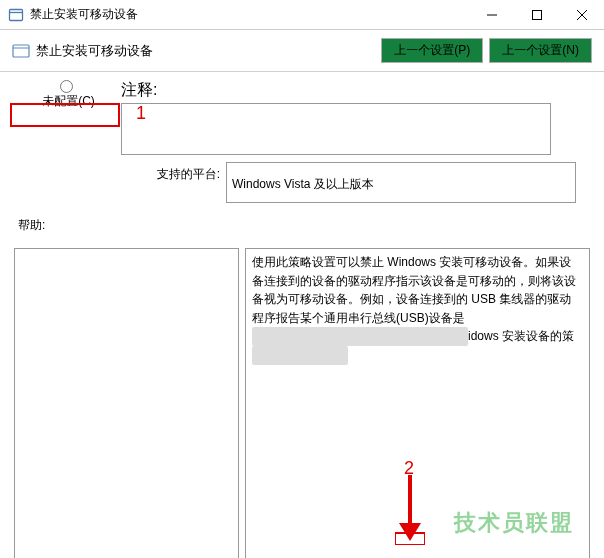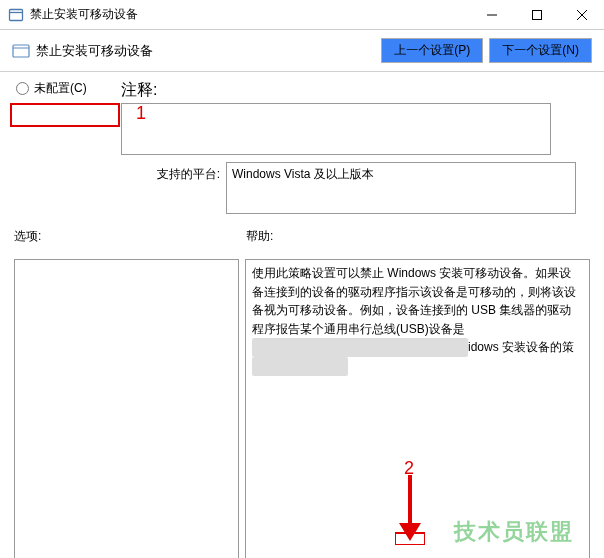--- a/index.html
+++ b/index.html
@@ -7,54 +7,54 @@
 
 .titlebar { height: 30px; display: flex; align-items: center; border-bottom: 1px solid #ccc; }
 .titlebar .icon { width: 16px; height: 16px; margin: 0 6px 0 8px; display: inline-flex; align-items: center; justify-content: center; }
 .titlebar .title { flex: 1; font-size: 12px; }
 .winbtns { display: flex; height: 100%; }
 .winbtn { width: 45px; height: 100%; display: flex; align-items: center; justify-content: center; font-size: 10px; color: #333; }
 
 .header { padding: 8px 12px; display: flex; align-items: center; border-bottom: 1px solid #d0d0d0; }
 .header .icon { width: 18px; height: 18px; margin-right: 6px; }
 .header .htitle { flex: 1; font-size: 13px; }
-.header button { margin-left: 6px; padding: 3px 12px; font-size: 12px; border: 1px solid #adadad; background: #3b82f6; }
+.header button { margin-left: 6px; padding: 3px 12px; font-size: 12px; border: 1px solid #adadad; background: #15803d; }
 
 .radiorow { padding: 8px 0 8px 16px; display: flex; align-items: flex-start; position: relative; }
 .radios { width: 105px; }
-.radio { display: flex; align-items: center; margin-bottom: 10px; font-size: 12px; }
+.radio { display: flex; align-items: center; margin-bottom: 10px; font-size: 12px; flex-direction: column; }
 .radio input { margin-right: 5px; }
 .rside { flex: 1; padding-right: 14px; }
 .commentlbl { font-size: 16px; margin-bottom: 2px; display: inline-block; }
 .commentbox { width: 430px; height: 52px; border: 1px solid #999; background: #fff; resize: none; font-family: inherit; font-size: 12px; padding: 2px; }
 
 .hl { position: absolute; border: 2px solid #e00000; pointer-events: none; }
 .hl1 { left: 10px; top: 103px; width: 110px; height: 24px; }
 .redlabel { position: absolute; color: #e00000; font-size: 18px; font-family: Arial; }
 .r1 { left: 136px; top: 103px; }
 .r2 { left: 404px; top: 458px; }
 
 .platrow { display: flex; align-items: flex-start; margin-top: 4px; }
 .platlbl { width: 105px; text-align: right; padding-right: 6px; padding-top: 4px; font-size: 12px; }
-.platbox { flex: 1; height: 52px; border: 1px solid #999; padding: 3px 5px; font-size: 12px; margin-right: 14px; }
+.platbox { flex: 1; height: 41px; border: 1px solid #999; padding: 13px 5px; font-size: 12px; margin-right: 14px; }
 
 .midlbls { display: flex; padding: 6px 14px 2px 14px; }
 .midlbls .l { width: 228px; }
 .midlbls .r { flex: 1; padding-left: 4px; }
 
 .panels { display: flex; padding: 12px 14px; }
 .pane { border: 1px solid #999; height: 316px; overflow: hidden; font-size: 12px; line-height: 1.55; padding: 4px 6px; }
 .pane.left { width: 225px; margin-right: 6px; }
 .pane.right { flex: 1; }
 
 .smudge { display: inline-block; background: #ddd; color: #ddd; border-radius: 2px; }
 
 .arrow { position: absolute; left: 395px; top: 475px; pointer-events: none; }
 
-.watermark { position: absolute; right: 30px; bottom: 11px; opacity: 0.55; font-size: 22px; font-weight: bold; color: #3cb44b; text-shadow: 1px 1px 0 #fff, -1px -1px 0 #fff; letter-spacing: 2px; }
+.watermark { position: absolute; right: 30px; bottom: 20px; opacity: 0.55; font-size: 22px; font-weight: bold; color: #3cb44b; text-shadow: 1px 1px 0 #fff, -1px -1px 0 #fff; letter-spacing: 2px; }
 .watermark .sub { display: block; font-size: 11px; color: #888; text-align: right; letter-spacing: 1px; }
 
 svg.window-icon { stroke: #4a7ab0; }
 </style>
 </head>
 <body>
 
 <div class="titlebar">
   <span class="icon">
     <svg class="window-icon" width="16" height="16" viewBox="0 0 16 16" fill="none" stroke-width="1.3">
@@ -85,42 +85,41 @@
 
 <div class="header">
   <span class="icon">
     <svg width="18" height="18" viewBox="0 0 18 18">
         <rect x="1" y="3" width="16" height="12" rx="1" fill="none" stroke="#5a8ac0" stroke-width="1.2"></rect>
         <line x1="1" y1="6" x2="17" y2="6" stroke="#5a8ac0"></line>
       </svg>
   </span>
   <span class="htitle">禁止安装可移动设备</span>
   <button>上一个设置(P)</button>
-  <button>下一个设置(N)</button>
+  <button>上一个设置(N)</button>
 </div>
 
 <div class="radiorow">
   <div class="radios">
     <label class="radio">
       <input type="radio" name="state" style="">
       <span>未配置(C)</span>
     </label>
   </div>
   <div class="rside">
     <span class="commentlbl">注释:</span>
     <textarea class="commentbox" style=""></textarea>
     <div class="platrow">
       <span class="platlbl">支持的平台:</span>
       <div class="platbox">Windows Vista 及以上版本</div>
     </div>
   </div>
 </div>
 
 <div class="midlbls">
-  <span class="l">选项:</span>
   <span class="r">帮助:</span>
 </div>
 
 <div class="panels">
   <div class="pane left"></div>
   <div class="pane right">
     <p>
       <span>使用此策略设置可以禁止 Windows 安装可移动设备。如果设备连接到的设备的驱动程序指示该设备是可移动的，则将该设备视为可移动设备。例如，设备连接到的 USB 集线器的驱动程序报告某个通用串行总线(USB)设备是</span><span class="smudge">　　　　　　　　　　　　　　　　　　</span><span>idows 安装设备的策</span><span class="smudge">　　　　　　　　</span>
     </p>
     <br>

